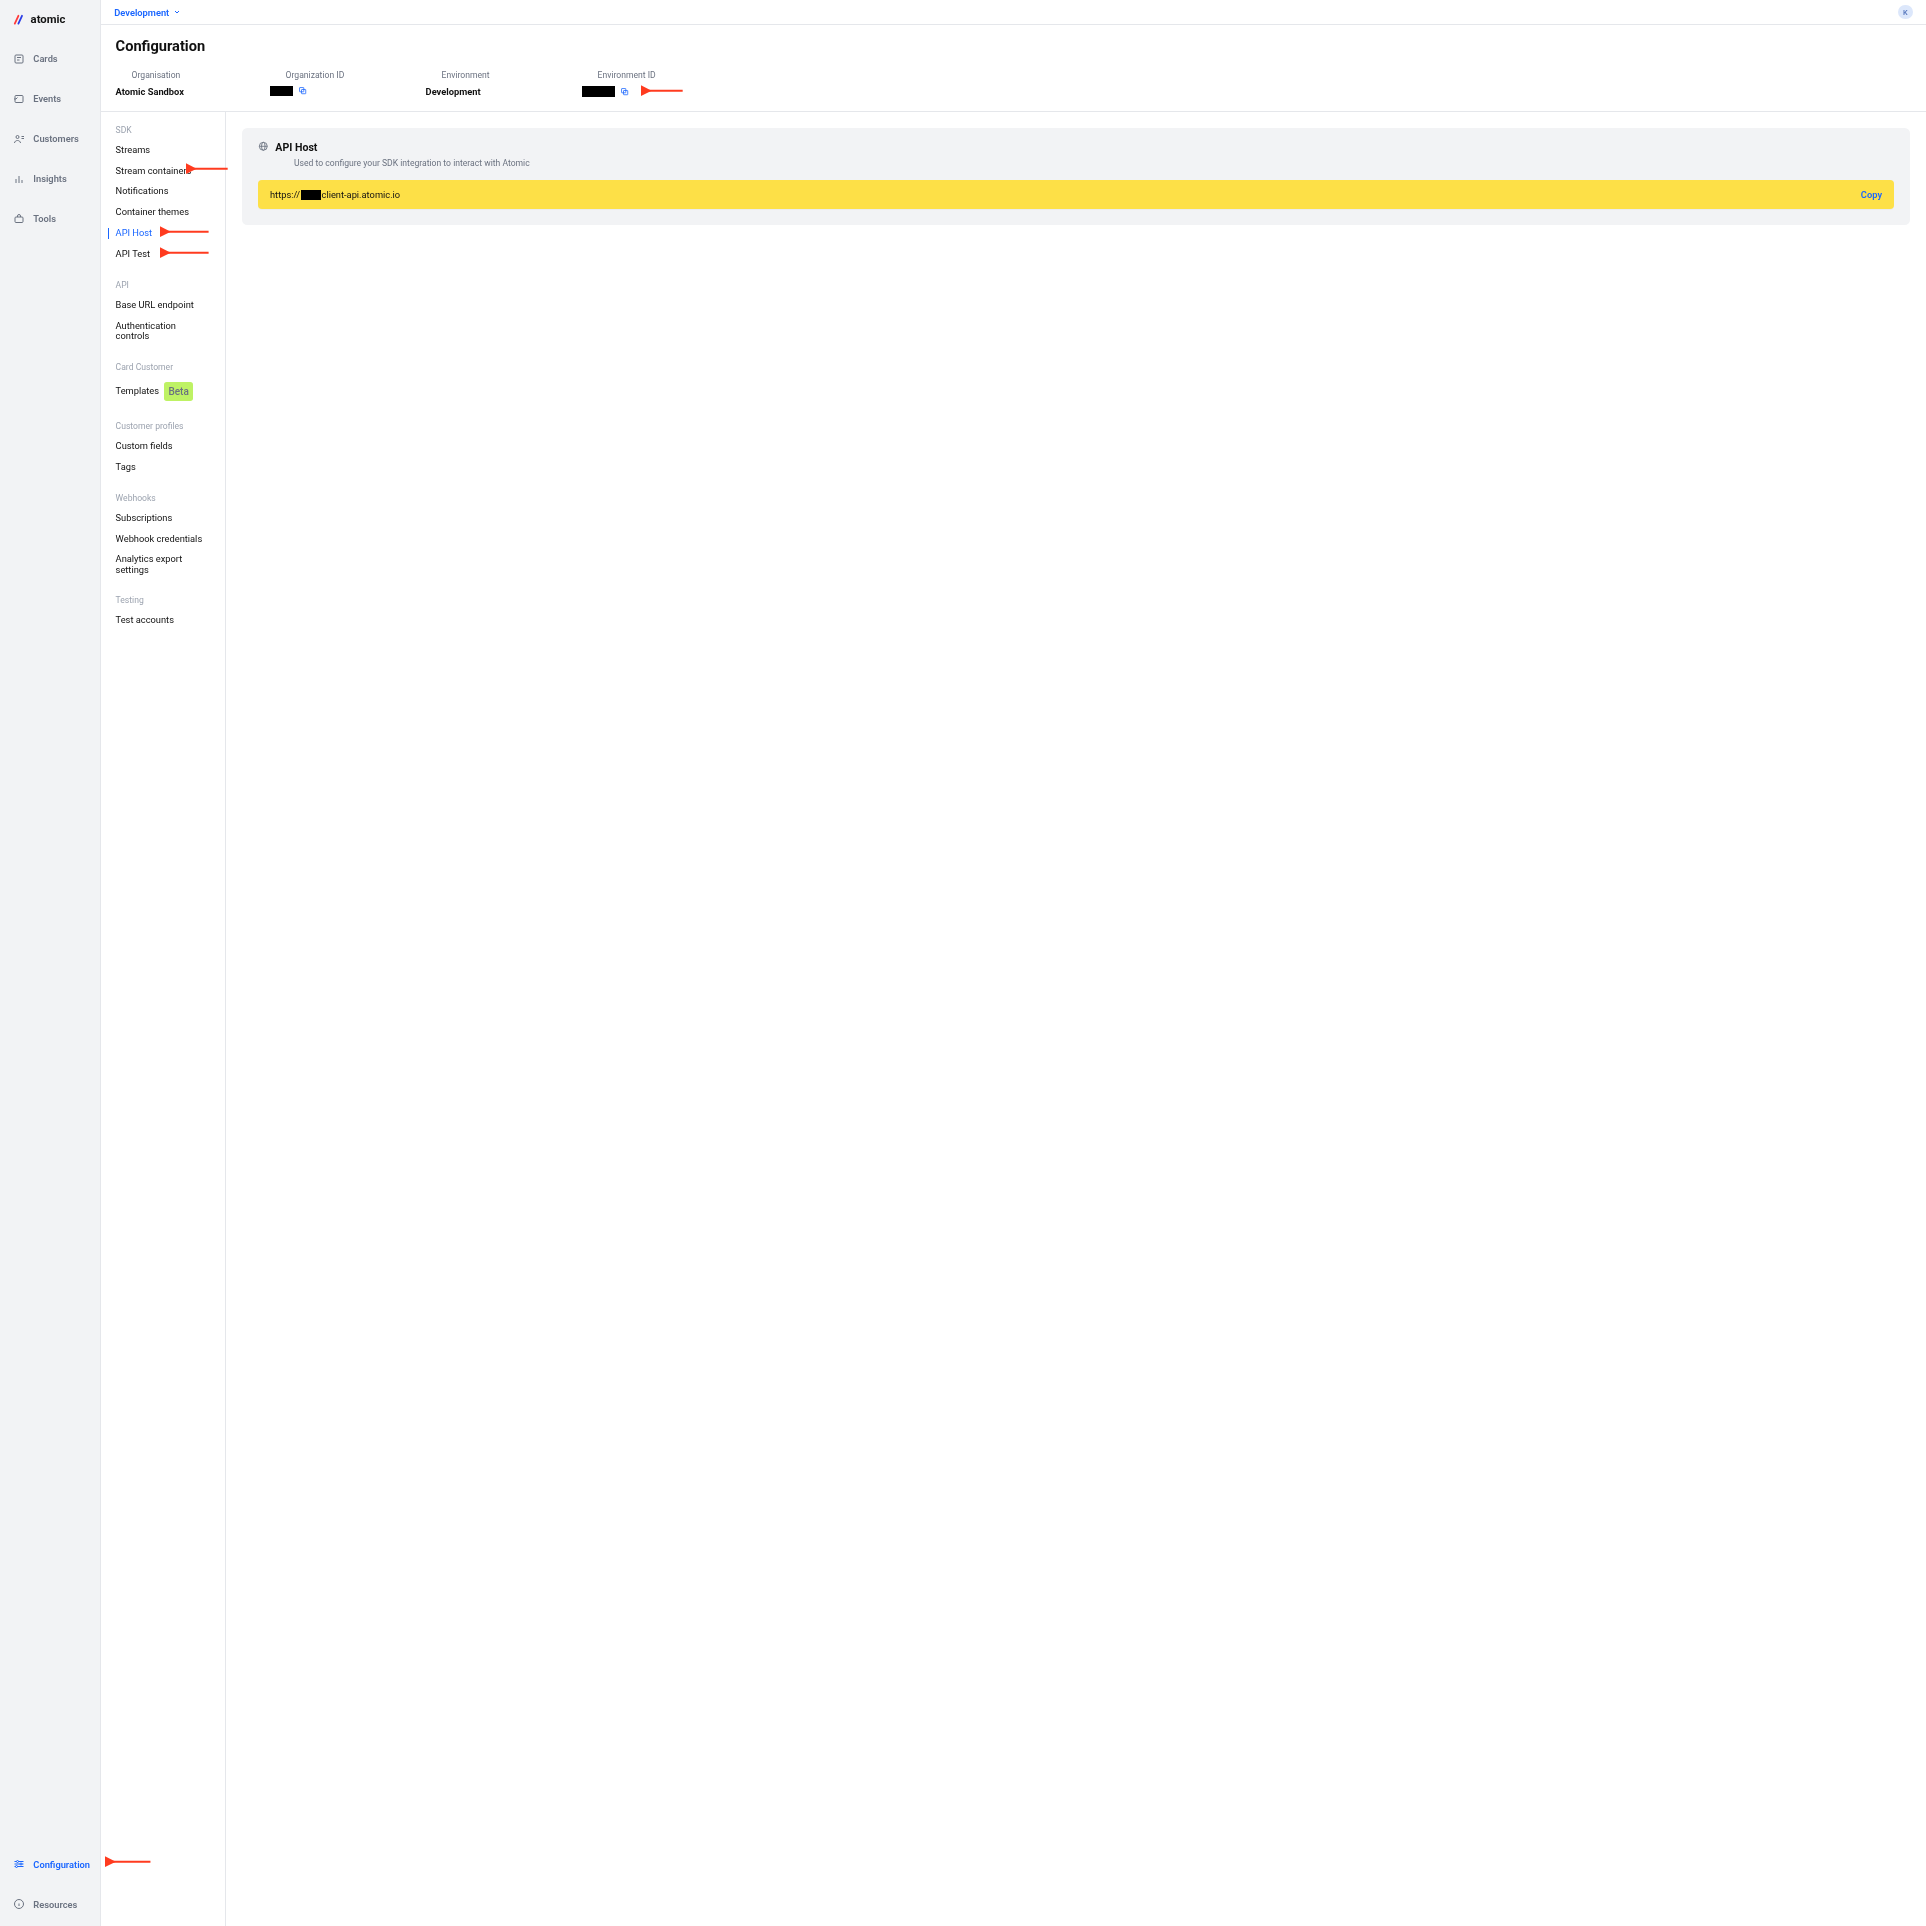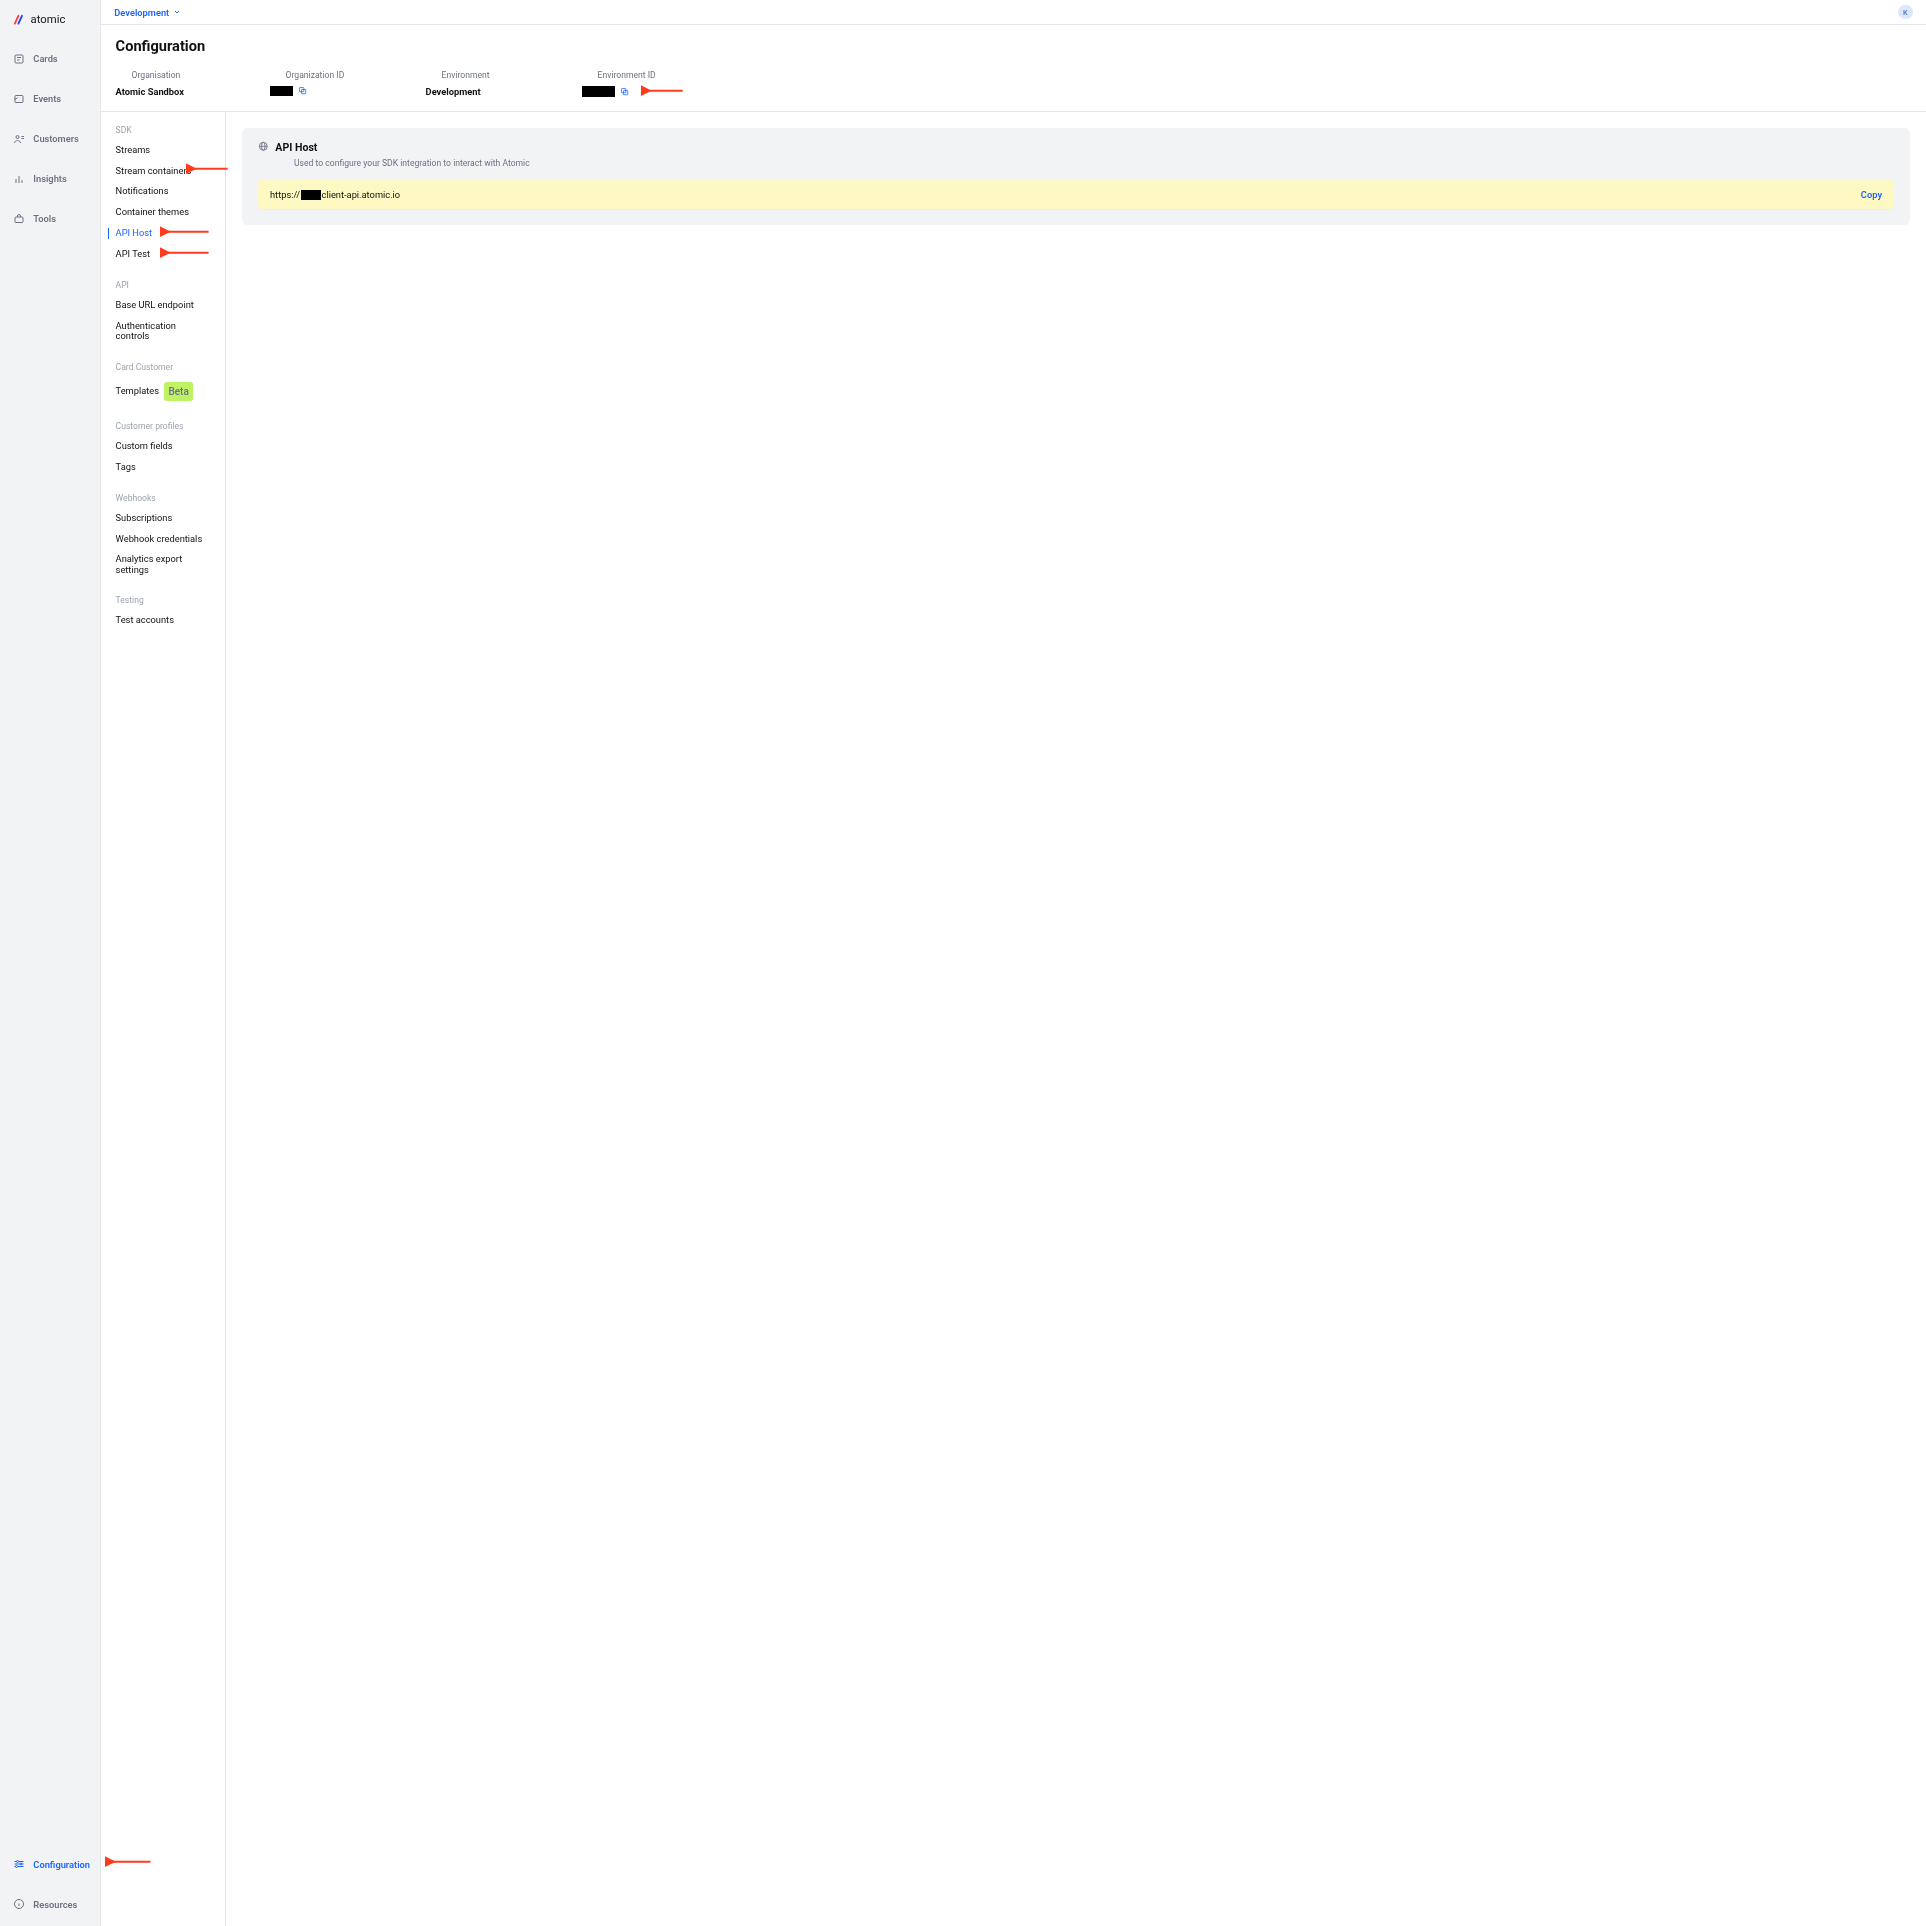--- a/index.html
+++ b/index.html
@@ -20,21 +20,21 @@
       border-right: 0.7px solid #e5e7eb;
       flex-shrink: 0;
     }
     .logo-row {
       display: flex;
       align-items: center;
       padding: 13.3px 13.3px 18.6px 13.3px;
       gap: 5.3px;
     }
     .logo-mark { width: 12px; height: 12px; position: relative; }
-    .brand { font-weight: 400; font-size: 11.3px; color: #111; }
+    .brand { font-weight: 700; font-size: 11.3px; color: #111; }
     .nav-top, .nav-bottom { display:flex; flex-direction:column; }
     .nav-bottom { margin-top: auto; padding-bottom: 8px; }
     .nav-item {
       display:flex; align-items:center; gap:8px;
       padding: 8px 13.3px;
       color:#6b7280;
       cursor:pointer;
       font-weight:600;
       font-size:9.3px;
       text-align:right;
@@ -97,21 +97,21 @@
 
     
     .content { flex:1; padding:16px; }
     .card {
       background:#f2f3f5; border-radius:5.3px; padding:13.3px 16px 16px 16px;
     }
     .card-title-row { display:flex; align-items:center; gap:6.7px; margin-bottom:4px;}
     .card-title { font-weight:700; font-size:10.6px; }
     .card-sub { color:#6b7280; font-size:8.6px; margin-bottom:12px;padding-left:36px;}
     .host-row {
-      background:#fef9c3; border-radius:4px; padding:9.3px 12px; display:flex; align-items:flex-end; justify-content:space-between;
+      background:#fde047; border-radius:4px; padding:9.3px 12px; display:flex; align-items:flex-end; justify-content:space-between;
       box-shadow:0 0.7px 0.7px rgba(0,0,0,0.03);
     }
     .host-url { font-size:9.3px; display:flex; align-items:center; }
     .copy-btn { color:#1a66ff; font-weight:600; cursor:pointer; font-size:9.3px; }
 
     
     .arrow { position:absolute; pointer-events:none; }
     .arrow svg { display:block; }
 
     .globe-ic{ color:#6b7280; }

